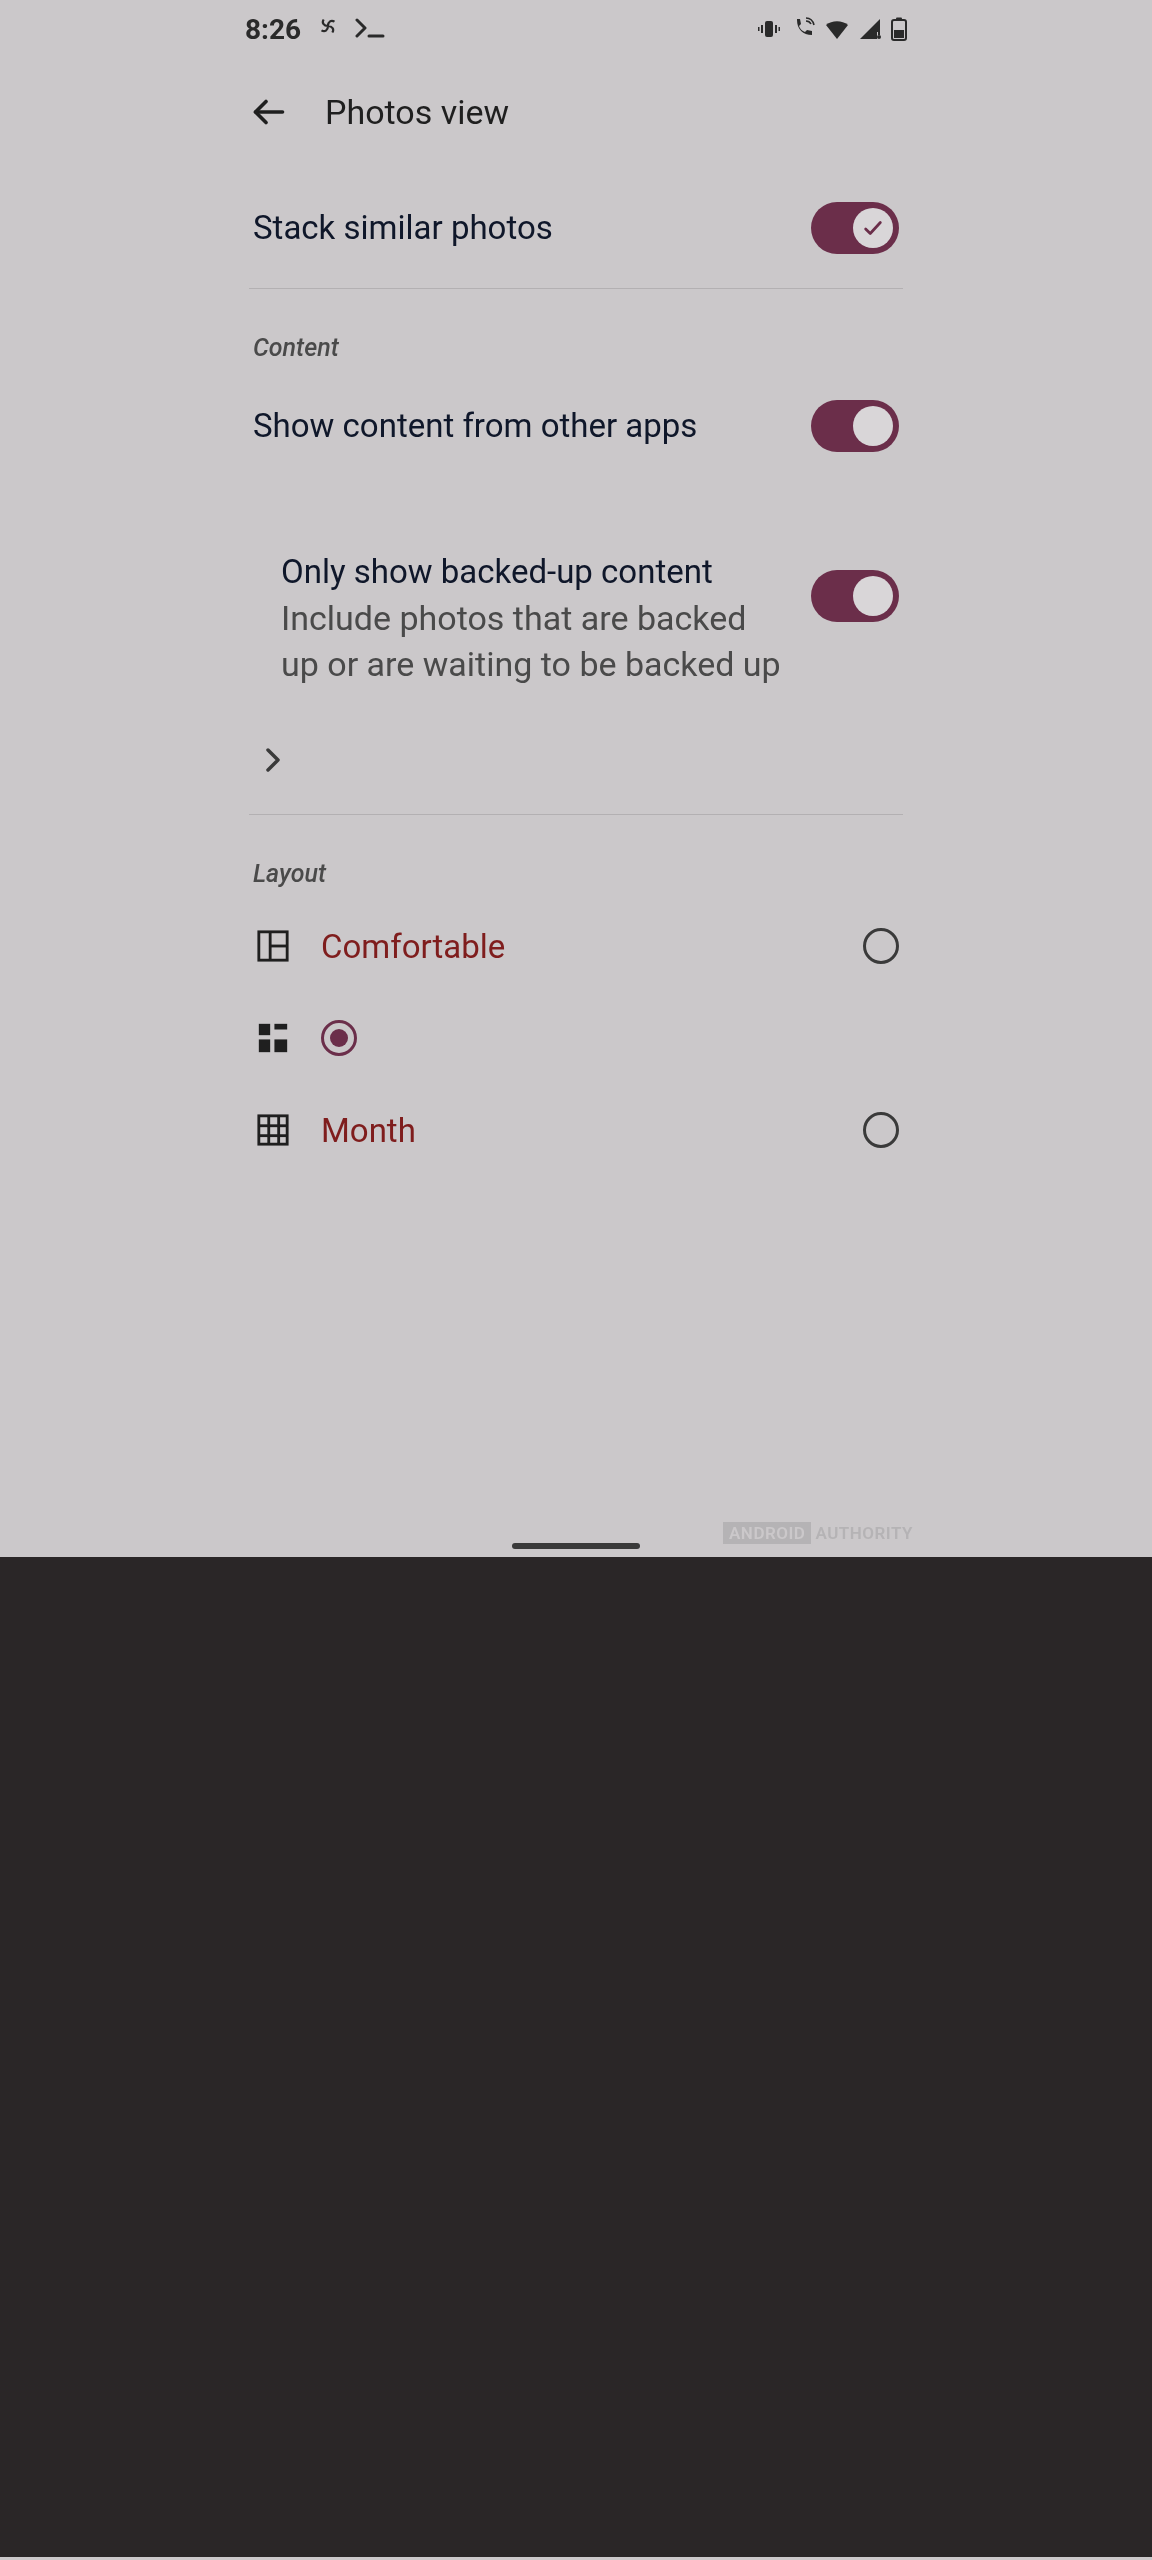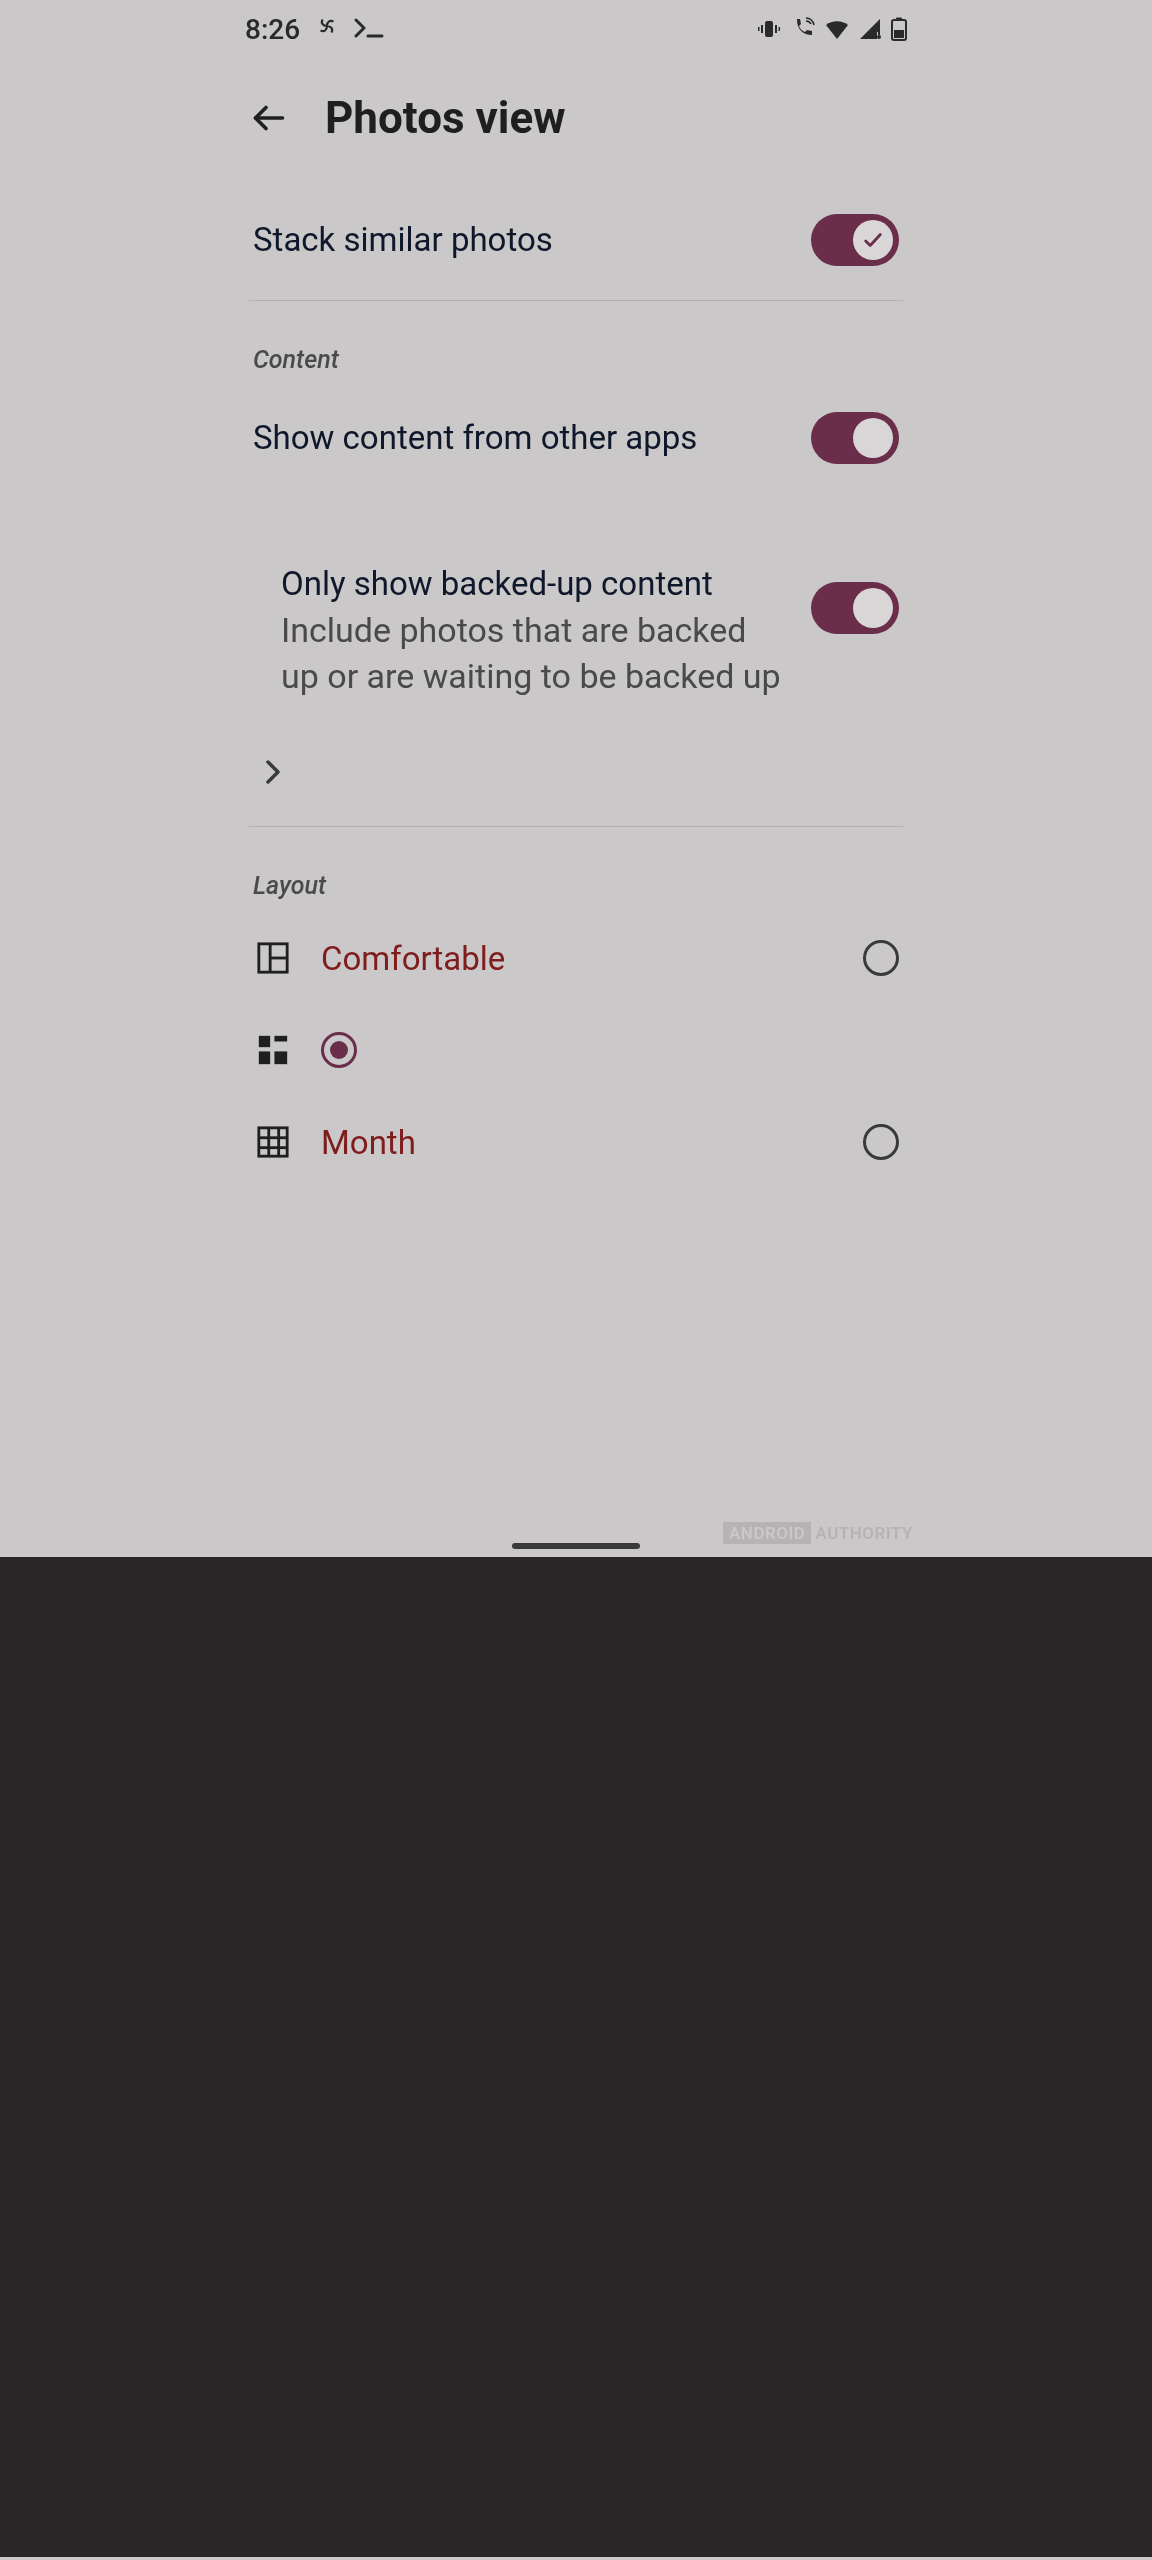--- a/index.html
+++ b/index.html
@@ -23,34 +23,34 @@
   .status-bar {
     display: flex;
     justify-content: space-between;
     align-items: center;
     height: 58px;
     padding: 0 22px;
     font-size: 28px;
     font-weight: 500;
     color: #2a2a2a;
   }
-  .status-left { display: flex; align-items: flex-start; gap: 14px; }
+  .status-left { display: flex; align-items: flex-start; gap: 14px; font-weight: bold; }
   .status-right { display: flex; align-items: center; gap: 10px; }
   .status-right svg { display: block; }
 
   
   .app-bar {
     display: flex;
     align-items: center;
     gap: 36px;
     padding: 34px 26px 44px 26px;
   }
   .app-bar .title {
-    font-size: 44px;
-    font-weight: 700;
+    font-size: 34px;
+    font-weight: 400;
     color: #1f1f1f;
   }
   .back-btn { width: 40px; height: 40px; display: flex; align-items: center; justify-content: center; }
 
   
   .row {
     display: flex;
     align-items: center;
     justify-content: space-between;
     padding: 26px 30px;

